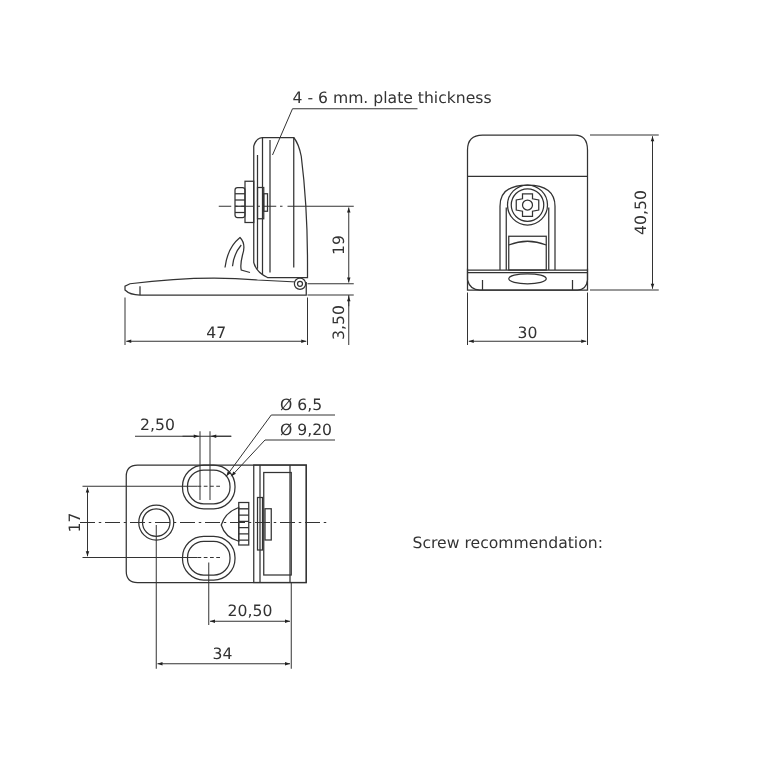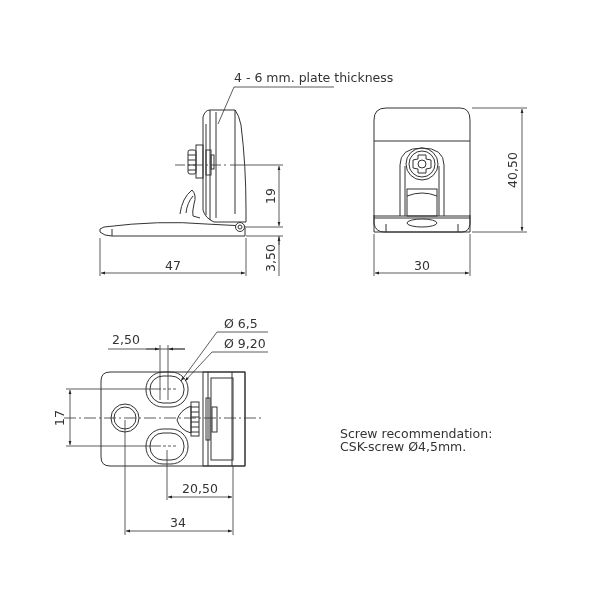--- a/index.html
+++ b/index.html
@@ -1,19 +1,19 @@
 <!DOCTYPE html>
 <html><head>
 <meta charset="utf-8">
 <style>
   html, body { margin:0; padding:0; background:#ffffff; }
   body { width:610px; height:610px; position:relative; overflow:hidden; font-family:"DejaVu Sans", sans-serif; }
   svg { position:absolute; left:0; top:0; }
   .dimtext { font-family:"DejaVu Sans", sans-serif; font-size:12.5px; fill:#333; }
-  .note { position:absolute; left:340px; top:427px; font-family:"DejaVu Sans", sans-serif; font-size:12.5px; line-height:13px; color:#333; }
+  .note { position:absolute; left:330px; top:427px; font-family:"DejaVu Sans", sans-serif; font-size:12.5px; line-height:13px; color:#333; }
   .note div { white-space:nowrap; }
 </style>
 </head>
 <body>
 
 <svg width="610" height="610" viewBox="0 0 610 610">
   <defs>
     <marker id="arr" viewBox="0 0 10 10" refX="10" refY="5" markerWidth="9" markerHeight="5" orient="auto-start-reverse">
       <path d="M0,1.5 L10,5 L0,8.5 z" fill="#222"></path>
     </marker>
@@ -164,14 +164,13 @@
   <text class="dimtext" x="126" y="344" text-anchor="middle">2,50</text>
   <text class="dimtext" x="224" y="328">Ø 6,5</text>
   <text class="dimtext" x="224" y="348">Ø 9,20</text>
   <text class="dimtext" x="64" y="418" text-anchor="middle" transform="rotate(-90 64 418)">17</text>
   <text class="dimtext" x="200" y="493" text-anchor="middle">20,50</text>
   <text class="dimtext" x="178" y="527" text-anchor="middle">34</text>
 </svg>
 
 <div class="note">
   <div>Screw recommendation:</div>
-  <div>CSK-screw Ø4,5mm.</div>
 </div>
 
 </body></html>

